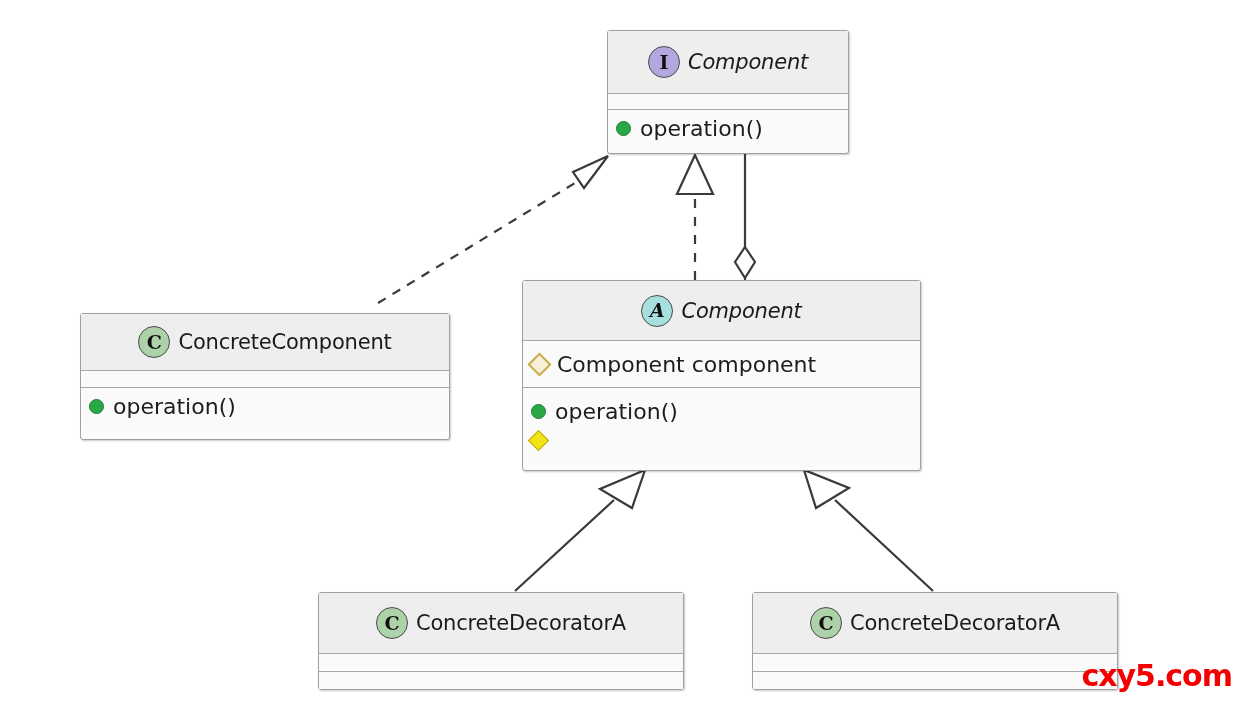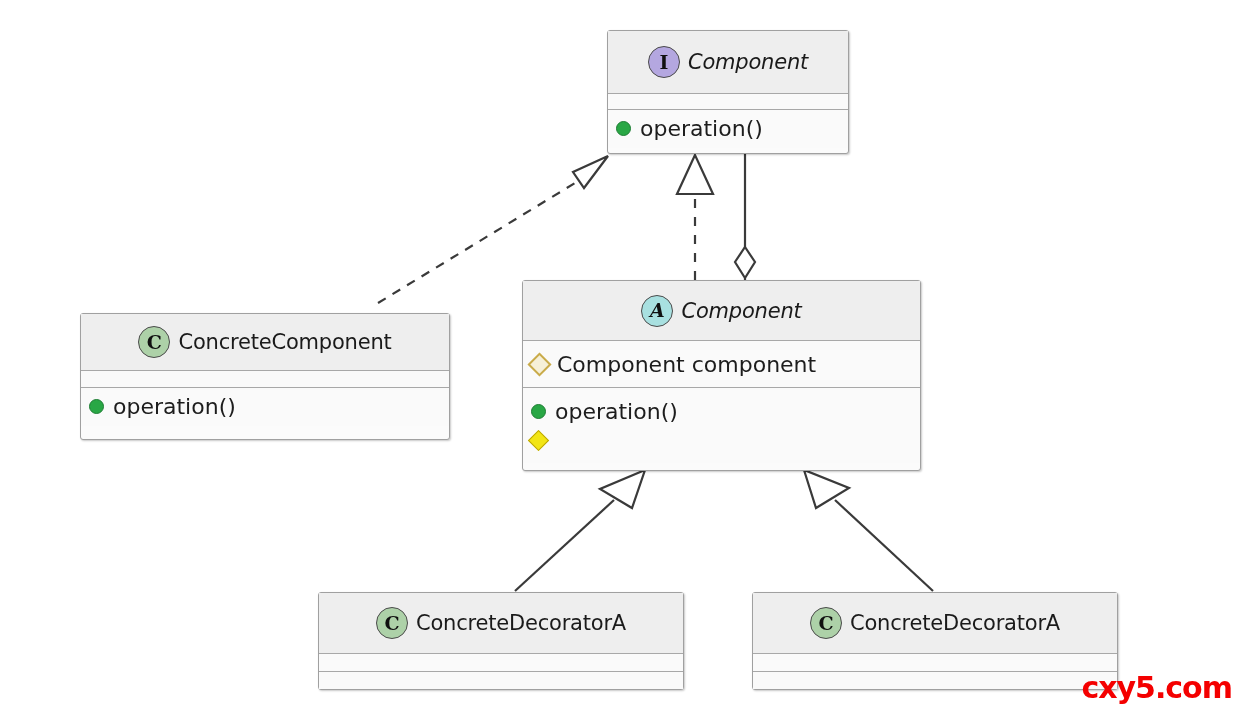--- a/index.html
+++ b/index.html
@@ -118,21 +118,21 @@
   .vis-protected-method {
     background: #f2e515;
     border: 1px solid #b9a400;
     transform: rotate(45deg);
   }
 
   
   #watermark {
     position: absolute;
     right: 6px;
-    bottom: 4px;
+    bottom: 16px;
     font-family: "DejaVu Sans", sans-serif;
     font-weight: bold;
     font-size: 30px;
     color: #f40000;
     letter-spacing: -1px;
     z-index: 20;
     line-height: 1;
   }
 </style>
 </head>

